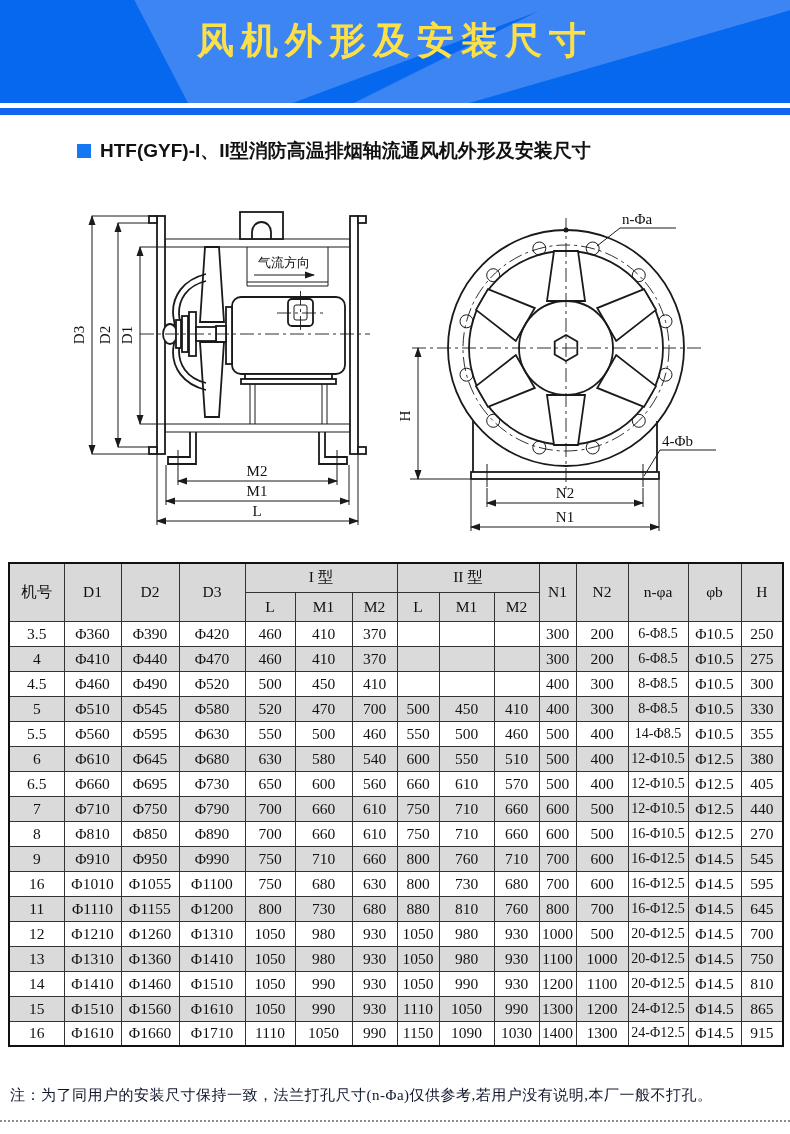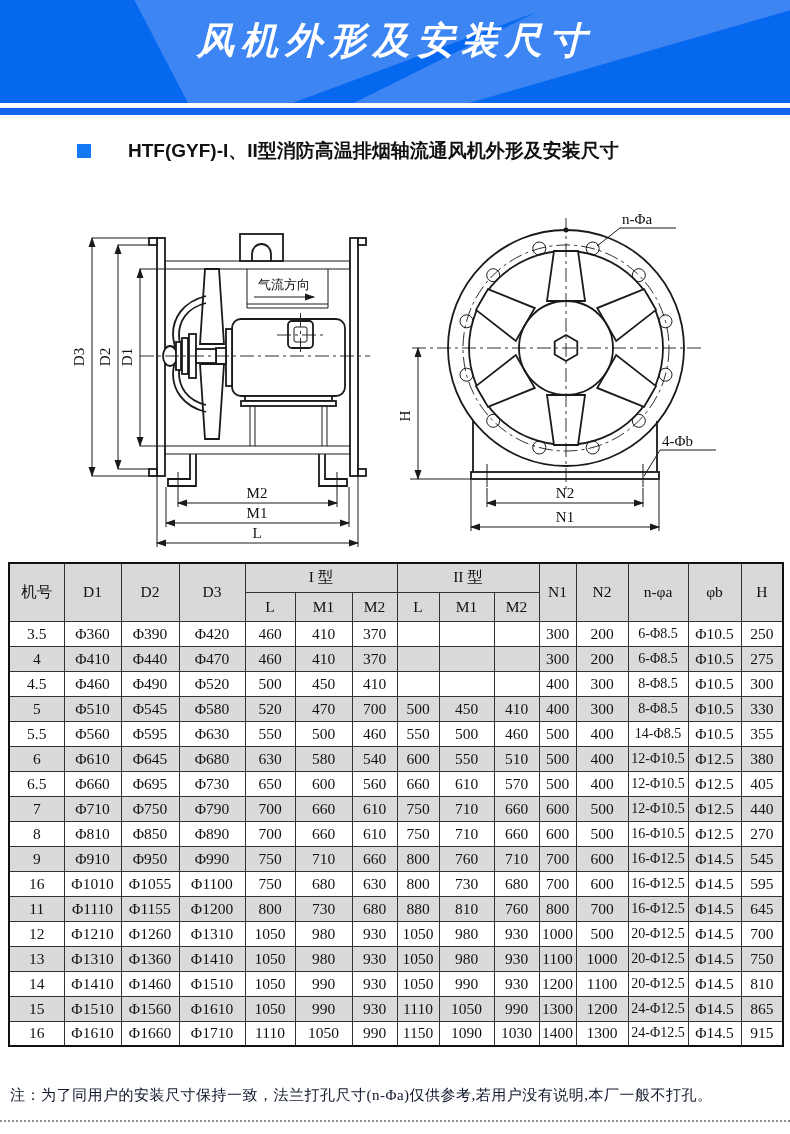--- a/index.html
+++ b/index.html
@@ -4,27 +4,27 @@
 <style>
   * { box-sizing: border-box; margin: 0; padding: 0; }
   body { background:#fff; font-family:"Liberation Sans", sans-serif; }
   .page { position:relative; width:790px; height:1134px; background:#fff; overflow:hidden; }
 
   
   .banner { position:absolute; top:0; left:0; width:790px; height:103px; background:#0667ef; overflow:hidden; }
   .banner .tri1 { position:absolute; inset:0; background:#3d85f3; clip-path:polygon(17% 0%, 72% 0%, 36% 103%, 24% 103%); }
   .banner .tri2 { position:absolute; inset:0; background:#3d85f3; clip-path:polygon(71% 0%, 100% 0%, 100% 10%, 58% 103%, 44% 103%); }
   .banner-title { position:absolute; top:16px; left:0; width:100%; text-align:center;
-    color:#ffffff; font-size:37px; font-weight:bold; letter-spacing:7px;font-style:italic; }
+    color:#fde047; font-size:37px; font-weight:bold; letter-spacing:7px; }
   .banner-sub { position:absolute; top:70px; left:0; width:100%; text-align:center;
     color:#fff; font-size:13.5px; font-weight:bold; letter-spacing:1px;margin-top:44px; }
   .blue-bar { position:absolute; top:108px; left:0; width:790px; height:7px; background:#1266ee; }
 
   
-  .section { position:absolute; top:138px; left:77px; display:flex; align-items:center;gap:28px; }
+  .section { position:absolute; top:138px; left:77px; display:flex; align-items:center; }
   .bullet { width:14px; height:14px; background:#1478f2; margin-right:9px; flex:0 0 auto; }
   .section-text { font-size:19px; font-weight:bold; color:#111; font-family:"Liberation Sans", sans-serif; }
 
   
   .drawing { position:absolute; }
   svg { display:block; }
   .ln { stroke:#1a1a1a; stroke-width:1.8; fill:none; }
   .lnthin { stroke:#1a1a1a; stroke-width:1; fill:none; }
   .cl { stroke:#1a1a1a; stroke-width:0.9; fill:none; stroke-dasharray:14 4 3 4; }
   .dim { stroke:#1a1a1a; stroke-width:1; fill:none; }
@@ -59,21 +59,21 @@
     <div class="banner-title">风机外形及安装尺寸</div>
     <div class="banner-sub">FAN SHAPE AND INSTALLATION DIMENSIONS</div>
   </div>
   <div class="blue-bar"></div>
 
   <div class="section">
     <div class="bullet"></div>
     <div class="section-text">HTF(GYF)-I、II型消防高温排烟轴流通风机外形及安装尺寸</div>
   </div>
 
-  <div class="drawing" style="left:56px; top:196px;">
+  <div class="drawing" style="left:56px; top:174px;">
     <svg width="348" height="368" viewBox="0 0 348 368">
       <defs>
         <marker id="arr" viewBox="0 0 10 10" refX="9" refY="5" markerWidth="10" markerHeight="10" orient="auto-start-reverse">
           <path d="M0,1.5 L10,5 L0,8.5 z" fill="#1a1a1a"></path>
         </marker>
         <pattern id="hatch" width="6" height="6" patternUnits="userSpaceOnUse" patternTransform="rotate(45)">
           <line x1="0" y1="0" x2="0" y2="6" stroke="#444" stroke-width="1.4"></line>
         </pattern>
       </defs>
 

